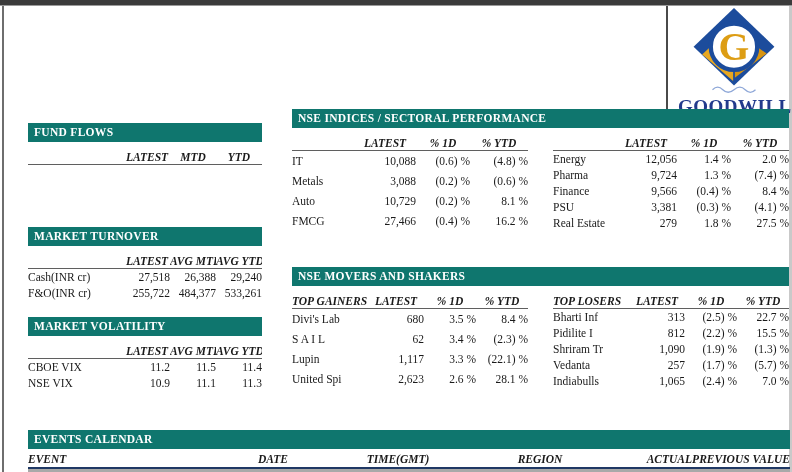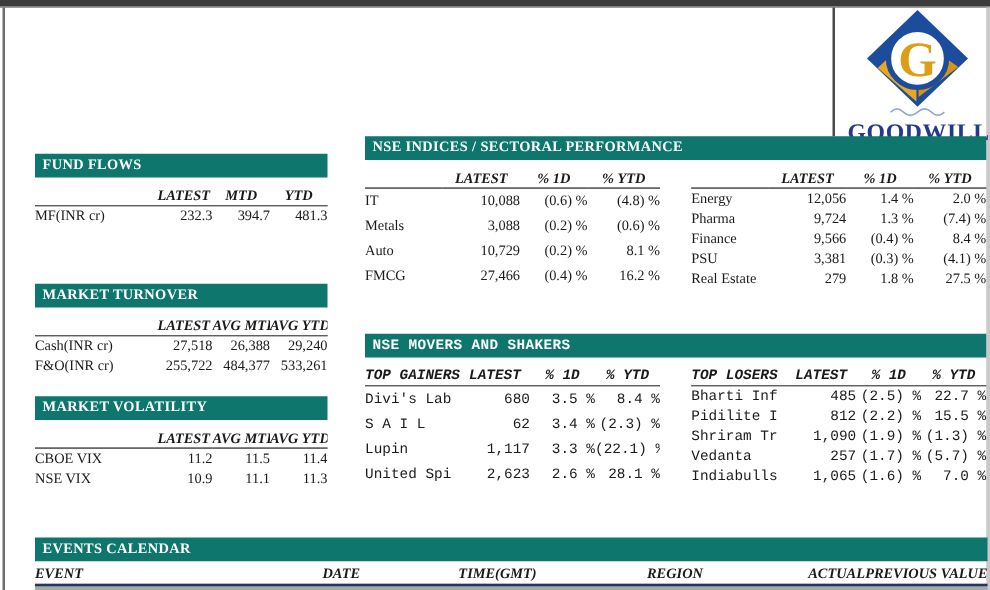--- a/index.html
+++ b/index.html
@@ -15,21 +15,21 @@
   .logo{position:absolute;left:678px;top:7px;width:112px;text-align:center;}
   .logo svg{display:block;margin:0 auto;}
   .brand-name{margin-top:1px;font-size:19px;font-weight:bold;letter-spacing:.5px;color:#223a8c;}
 
   
   .panel{position:absolute;}
   #fund-flows{left:28px;top:123px;width:234px;}
   #market-turnover{left:28px;top:227px;width:234px;}
   #market-volatility{left:28px;top:317px;width:234px;}
   #nse-indices{left:292px;top:109px;width:497px;}
-  #movers{left:292px;top:267px;width:497px;font-family:Liberation Mono, monospace;}
+  #movers{left:292px;top:267px;width:497px;}
   #events{left:28px;top:430px;width:762px;}
 
   .bar{height:19px;line-height:19px;background:#0f766e;color:#ffffff;font-weight:bold;
        font-size:11.5px;letter-spacing:.3px;padding:0 6px;box-sizing:border-box;}
 
   .twocol{display:flex;justify-content:space-between;}
   .twocol > table{width:236px;}
 
   table{border-collapse:collapse;table-layout:fixed;margin-top:6px;}
   th,td{font-size:11.5px;padding:0;white-space:nowrap;overflow:hidden;}
@@ -90,26 +90,20 @@
     <table class="t-left">
       <thead>
           <tr>
             <th></th>
             <th>LATEST</th>
             <th>MTD</th>
             <th>YTD</th>
           </tr>
         </thead>
       <tbody>
-          <tr>
-            <td>MF(INR cr)</td>
-            <td>232.3</td>
-            <td>394.7</td>
-            <td>481.3</td>
-          </tr>
         </tbody>
     </table>
   </section>
 
   <section class="panel" id="market-turnover">
     <div class="bar">MARKET TURNOVER</div>
     <table class="t-left">
       <thead>
           <tr>
             <th></th>
@@ -291,21 +285,21 @@
             <tr>
               <th>TOP LOSERS</th>
               <th>LATEST</th>
               <th>% 1D</th>
               <th>% YTD</th>
             </tr>
           </thead>
         <tbody>
             <tr>
               <td>Bharti Inf</td>
-              <td>485</td>
+              <td>313</td>
               <td>(2.5) %</td>
               <td>22.7 %</td>
             </tr>
             <tr>
               <td>Pidilite I</td>
               <td>812</td>
               <td>(2.2) %</td>
               <td>15.5 %</td>
             </tr>
             <tr>
@@ -316,21 +310,21 @@
             </tr>
             <tr>
               <td>Vedanta</td>
               <td>257</td>
               <td>(1.7) %</td>
               <td>(5.7) %</td>
             </tr>
             <tr>
               <td>Indiabulls</td>
               <td>1,065</td>
-              <td>(1.6) %</td>
+              <td>(2.4) %</td>
               <td>7.0 %</td>
             </tr>
           </tbody>
       </table>
     </div>
   </section>
 
   <section class="panel" id="events">
     <div class="bar">EVENTS CALENDAR</div>
     <table class="t-events">

